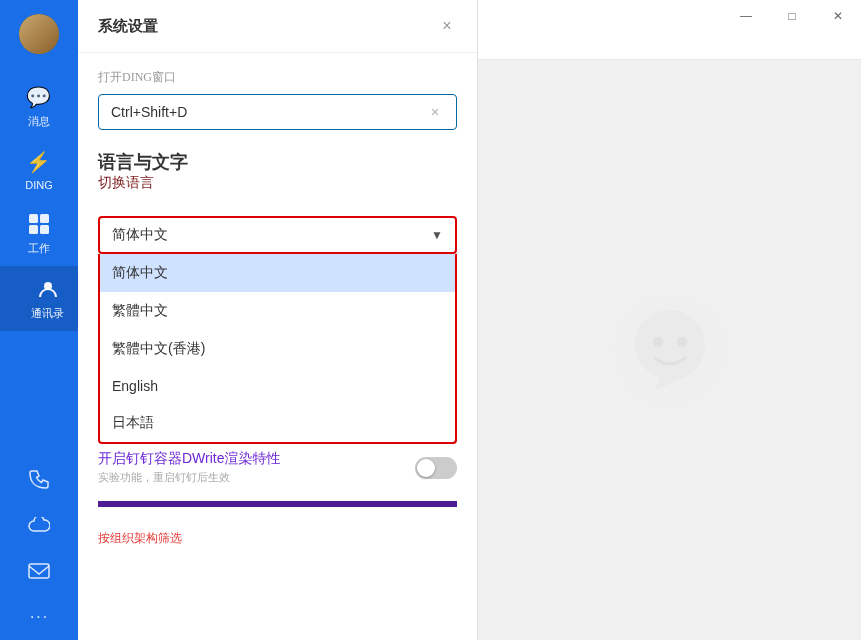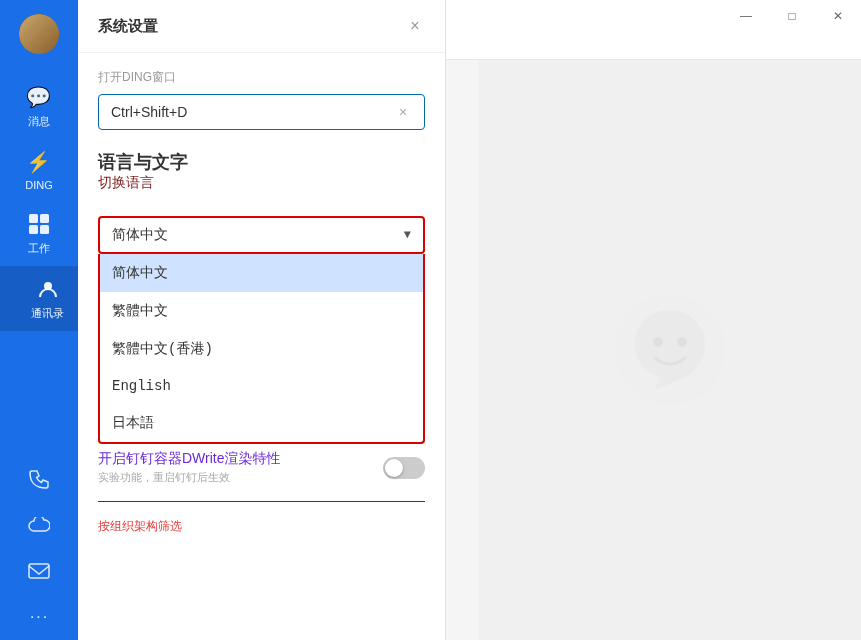--- a/index.html
+++ b/index.html
@@ -134,21 +134,21 @@
       cursor: pointer;
       color: #666;
       font-size: 20px;
       border-radius: 50%;
     }
 
     .settings-panel {
       position: absolute;
       top: 0;
       left: 0;
-      width: 368px;
+      width: 400px;
       background: #fff;
       border-right: 1px solid #e0e0e0;
       height: 100%;
       z-index: 20;
       display: flex;
       flex-direction: column;
     }
 
     .settings-header {
       display: flex;
@@ -179,20 +179,21 @@
     .settings-content {
       flex: 1;
       overflow-y: auto;
       padding: 16px 20px;
     }
 
     .section-label {
       font-size: 12px;
       color: #999;
       margin-bottom: 8px;
+      font-family: Liberation Serif, serif;
     }
 
     .hotkey-field {
       display: flex;
       align-items: center;
       border: 1px solid #0369a1;
       border-radius: 4px;
       padding: 8px 12px;
       margin-bottom: 20px;
       background: #fff;
@@ -225,21 +226,20 @@
     .subsection-label {
       font-size: 14px;
       color: #7f1d1d;
       margin-bottom: 24px;
     }
 
     
     .dropdown-container {
       position: relative;
       margin-bottom: 12px;
-      font-family: Liberation Mono, monospace;
     }
 
     .dropdown-trigger {
       display: flex;
       align-items: center;
       justify-content: space-between;
       border: 2px solid #d00;
       border-radius: 4px;
       padding: 8px 12px;
       cursor: pointer;
@@ -369,22 +369,22 @@
       cursor: pointer;
       color: #666;
       font-size: 12px;
     }
 
     
     .bottom-section-label {
       font-size: 12px;
       color: #e53935;
       margin-top: 16px;
-      padding: 16px 0;
-      border-top: 1px solid #4c1d95;
+      padding: 23px 0;
+      border-top: 6px solid #4c1d95;
     }
   </style>
 </head>
 <body>
 
 <div class="window-controls">
   <div class="win-btn">—</div>
   <div class="win-btn">□</div>
   <div class="win-btn close-win">✕</div>
 </div>

